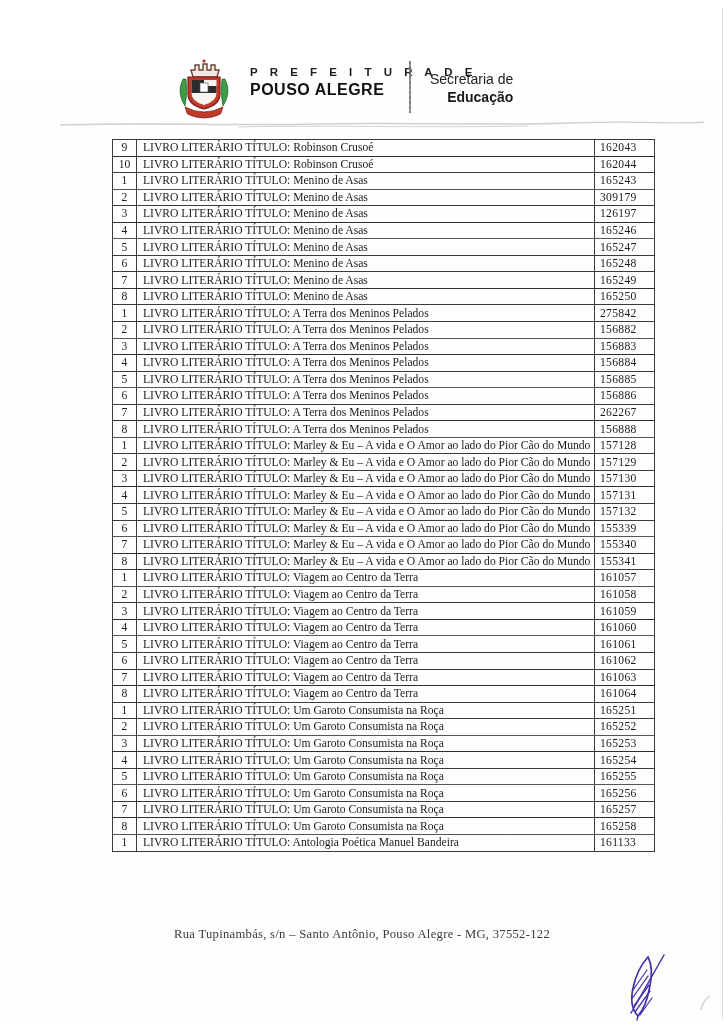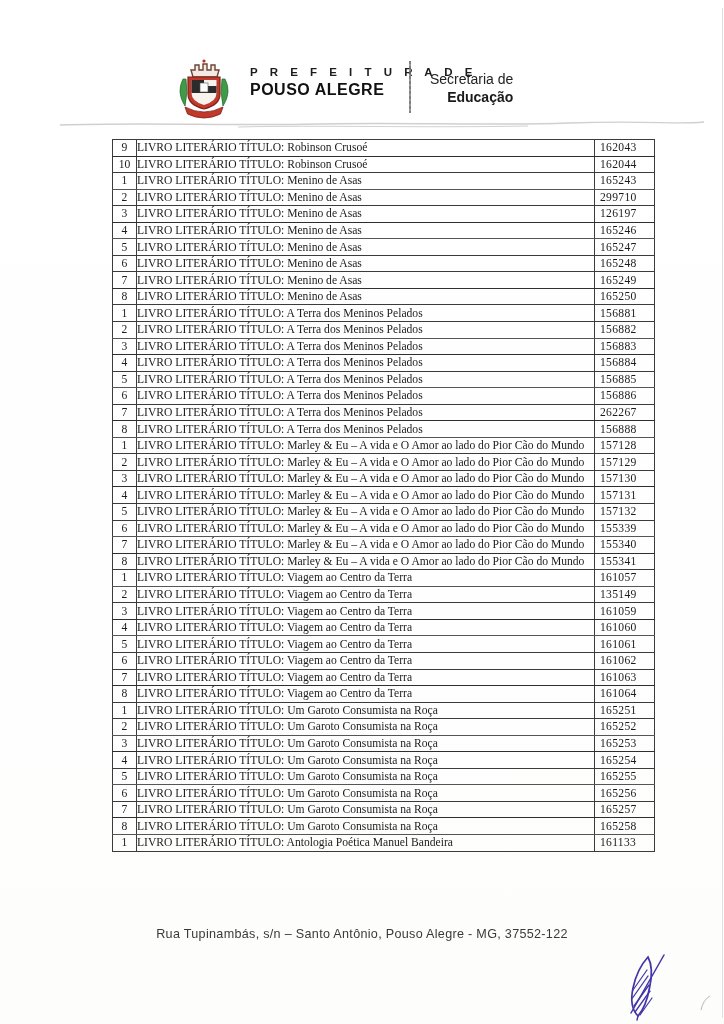--- a/index.html
+++ b/index.html
@@ -55,30 +55,30 @@
     border: 1px solid #3b3b3b;
     height: 16.56px;
     font-size: 11.6px;
     color: #1b1b1b;
     white-space: nowrap; overflow: hidden;
     vertical-align: middle;
   }
   .booktable col.c1 { width: 24px; }
   .booktable col.c3 { width: 60px; }
   td.c-num  { text-align: center; }
-  td.c-title{ }
+  td.c-title{ padding-left: 6px; }
   td.c-code { padding-left: 5px; letter-spacing: 0.3px; margin-left: 42px; }
   
   .booktable tr:nth-child(3n) td { border-bottom-color: #555; }
   .booktable tr:nth-child(4n+1) td { border-bottom-color: #2e2e2e; }
   
   .footer {
     position: absolute; left: 0; top: 925px; width: 724px;
     text-align: center;
-    font-family: Liberation Sans, sans-serif;
+    font-family: Liberation Serif, serif;
     font-size: 12.6px; color: #3a3a3a; letter-spacing: 0.3px;
     line-height: 1.55;
   }
   .signature { position: absolute; left: 598px; top: 946px; }
   .curl-mark { position: absolute; left: 694px; top: 994px; }
 </style>
 </head>
 <body>
 
 <div class="page">
@@ -139,21 +139,21 @@
           <td class="c-code">162044</td>
         </tr>
         <tr>
           <td class="c-num">1</td>
           <td class="c-title">LIVRO LITERÁRIO TÍTULO: Menino de Asas</td>
           <td class="c-code">165243</td>
         </tr>
         <tr>
           <td class="c-num">2</td>
           <td class="c-title">LIVRO LITERÁRIO TÍTULO: Menino de Asas</td>
-          <td class="c-code">299710</td>
+          <td class="c-code">309179</td>
         </tr>
         <tr>
           <td class="c-num">3</td>
           <td class="c-title">LIVRO LITERÁRIO TÍTULO: Menino de Asas</td>
           <td class="c-code">126197</td>
         </tr>
         <tr>
           <td class="c-num">4</td>
           <td class="c-title">LIVRO LITERÁRIO TÍTULO: Menino de Asas</td>
           <td class="c-code">165246</td>
@@ -174,21 +174,21 @@
           <td class="c-code">165249</td>
         </tr>
         <tr>
           <td class="c-num">8</td>
           <td class="c-title">LIVRO LITERÁRIO TÍTULO: Menino de Asas</td>
           <td class="c-code">165250</td>
         </tr>
         <tr>
           <td class="c-num">1</td>
           <td class="c-title">LIVRO LITERÁRIO TÍTULO: A Terra dos Meninos Pelados</td>
-          <td class="c-code">156881</td>
+          <td class="c-code">275842</td>
         </tr>
         <tr>
           <td class="c-num">2</td>
           <td class="c-title">LIVRO LITERÁRIO TÍTULO: A Terra dos Meninos Pelados</td>
           <td class="c-code">156882</td>
         </tr>
         <tr>
           <td class="c-num">3</td>
           <td class="c-title">LIVRO LITERÁRIO TÍTULO: A Terra dos Meninos Pelados</td>
           <td class="c-code">156883</td>
@@ -259,21 +259,21 @@
           <td class="c-code">155341</td>
         </tr>
         <tr>
           <td class="c-num">1</td>
           <td class="c-title">LIVRO LITERÁRIO TÍTULO: Viagem ao Centro da Terra</td>
           <td class="c-code">161057</td>
         </tr>
         <tr>
           <td class="c-num">2</td>
           <td class="c-title">LIVRO LITERÁRIO TÍTULO: Viagem ao Centro da Terra</td>
-          <td class="c-code">135149</td>
+          <td class="c-code">161058</td>
         </tr>
         <tr>
           <td class="c-num">3</td>
           <td class="c-title">LIVRO LITERÁRIO TÍTULO: Viagem ao Centro da Terra</td>
           <td class="c-code">161059</td>
         </tr>
         <tr>
           <td class="c-num">4</td>
           <td class="c-title">LIVRO LITERÁRIO TÍTULO: Viagem ao Centro da Terra</td>
           <td class="c-code">161060</td>

